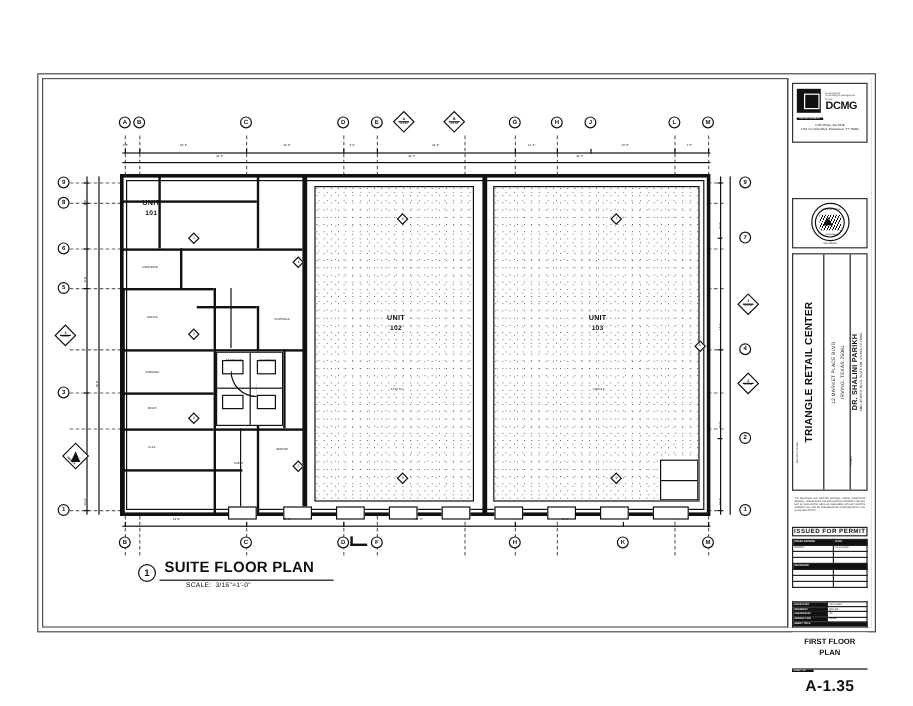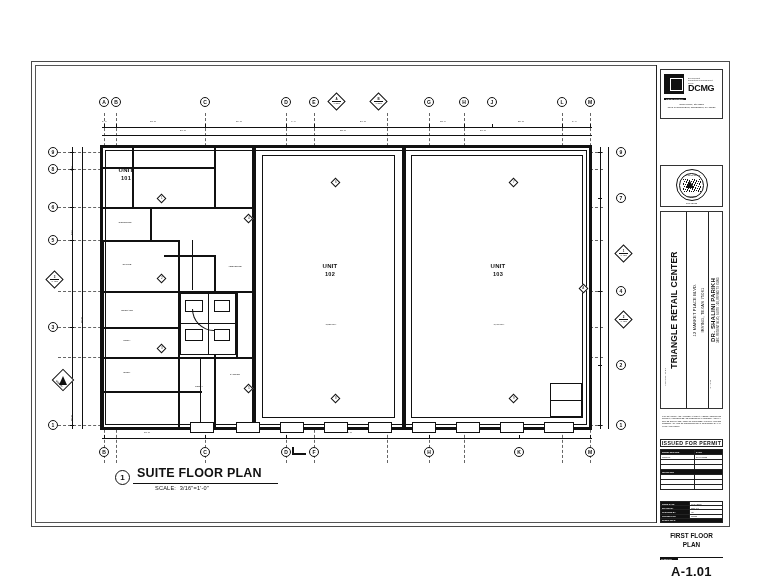--- a/index.html
+++ b/index.html
@@ -759,21 +759,21 @@
     <div class="tb-box tb-stitle">
       <div class="stitle-txt">
         <div>FIRST FLOOR</div>
         <div>PLAN</div>
       </div>
     </div>
 
     <div class="tb-box tb-snum">
       <div class="snum-bar"></div>
       <div class="snum-lbl">SHEET NO.</div>
-      <div class="snum-txt">A-1.01</div>
+      <div class="snum-txt">A-1.35</div>
     </div>
   </div>
 
   <div class="north" style="left:55px; top:372px;">
     <div class="inner">
         <div class="arrow"></div>
       </div>
     <div class="lbl">NORTH</div>
   </div>
 

